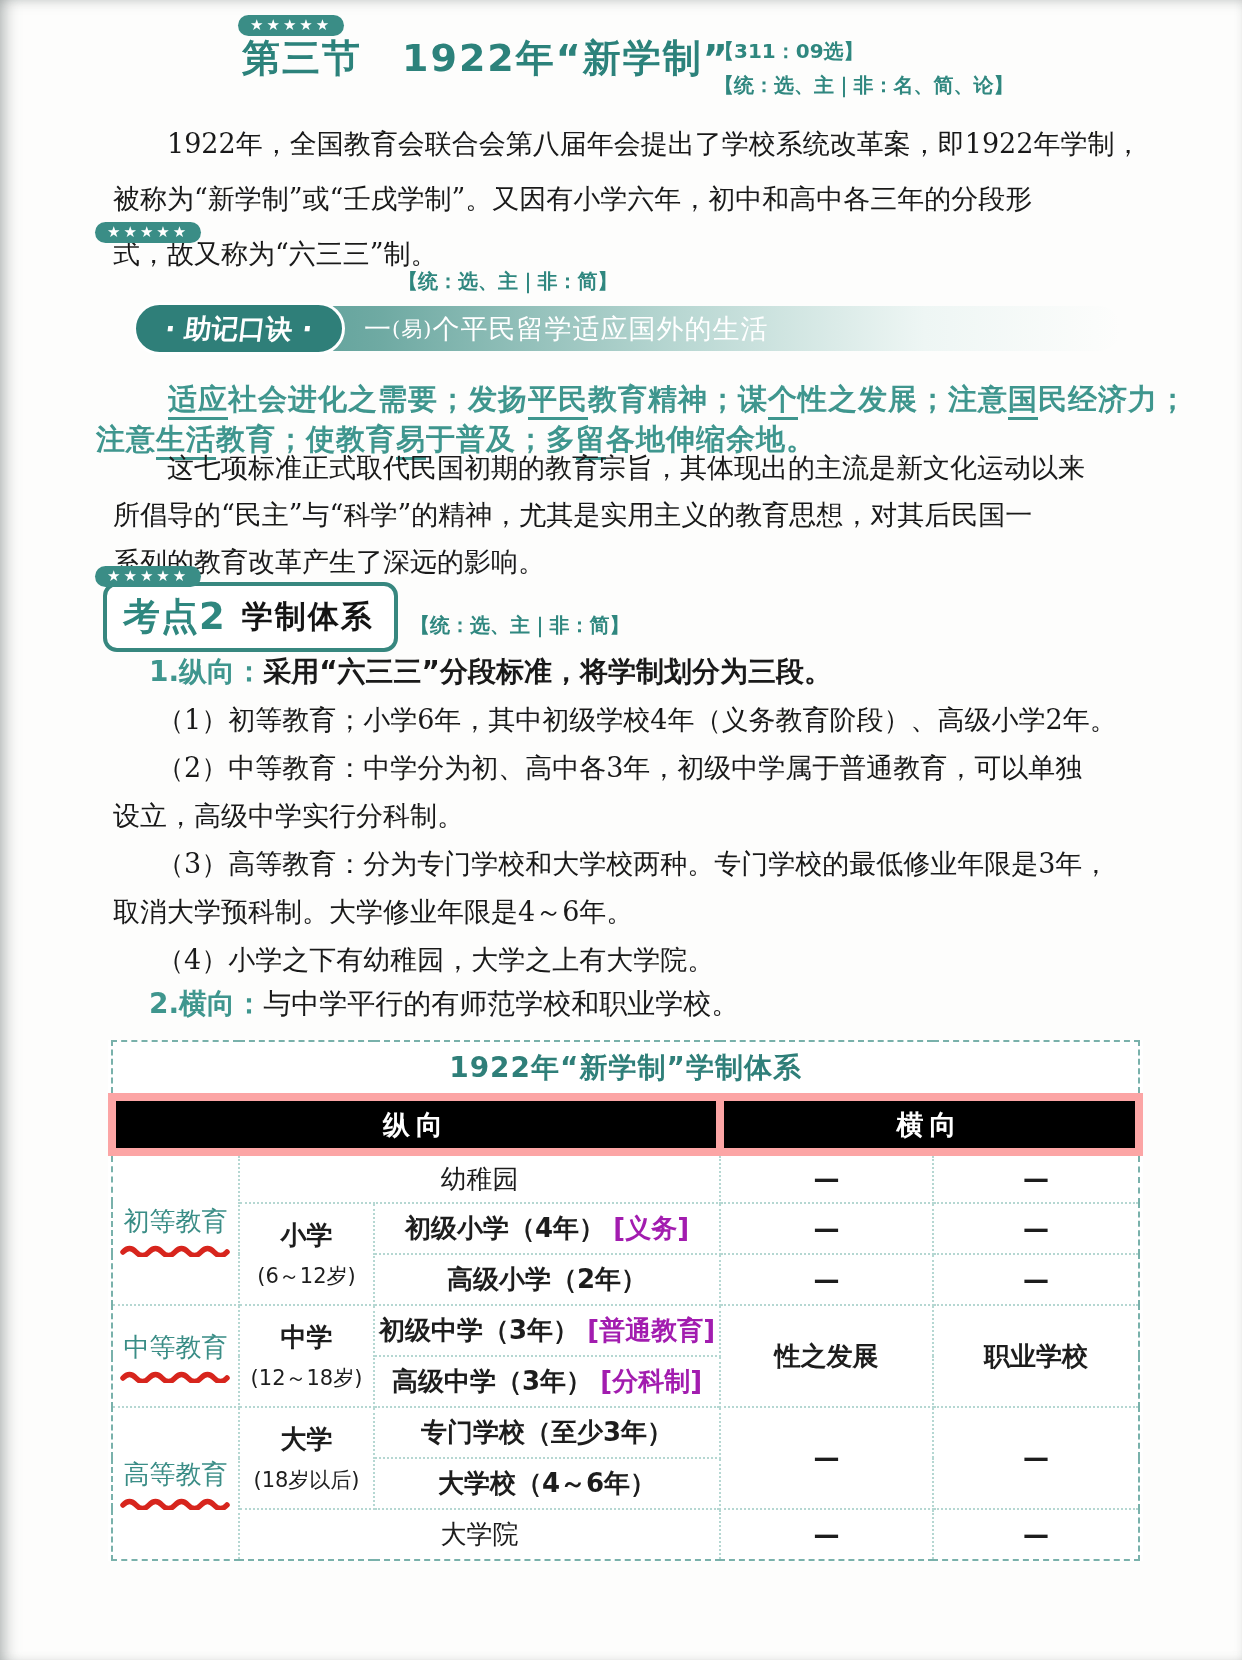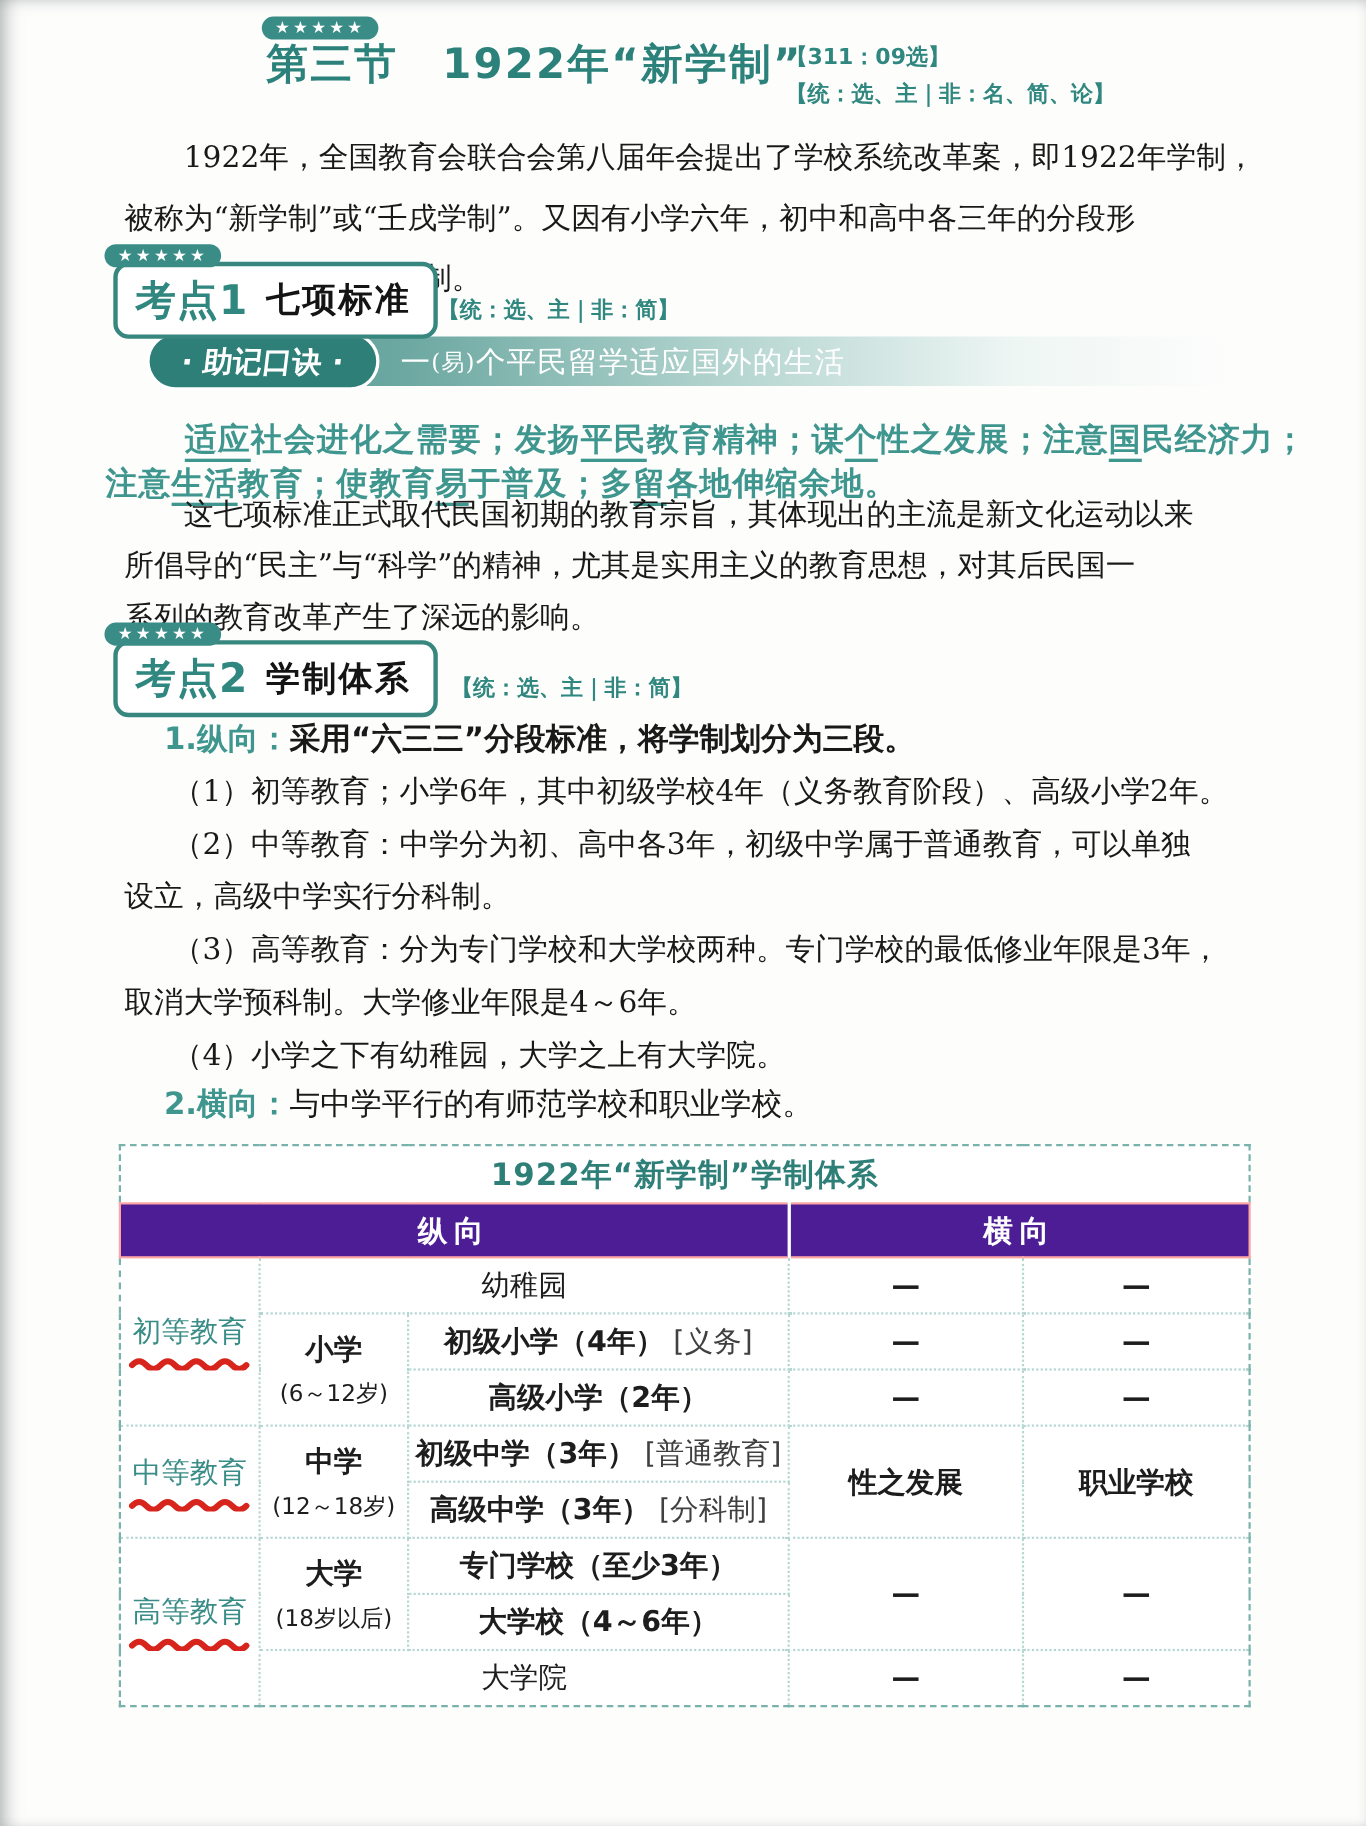--- a/index.html
+++ b/index.html
@@ -98,29 +98,29 @@
   .sys-table td,.sys-table th{
     border:2px dotted #b5d7d2;text-align:center;vertical-align:middle;
     font-size:26px;color:#1d1d1d;padding:0;
   }
   .sys-table{border:2px dashed #79b1ab;}
   .t-title td{
     height:51px;font-size:28px;font-weight:bold;color:#2f7f79;letter-spacing:1px;
     border:none;border-bottom:2px dotted #b5d7d2;
   }
   .t-head th{
-    height:47px;background:#4c1d95;color:#fff;font-weight:bold;letter-spacing:6px;
-    border:2px solid #fca5a5;font-size:27px;
+    height:47px;background:#000000;color:#fff;font-weight:bold;letter-spacing:6px;
+    border:8px solid #fca5a5;font-size:27px;
   }
   .t-head th.sep{border-left:3px solid #fff;}
   .sys-table tbody tr{height:51px;}
   .cell-b{font-weight:bold;}
   .cell-teal{color:#3a8d86;font-weight:normal;}
   .cell-left{text-align:left;padding-left:18px;}
-  .tag-teal{color:#404040;font-weight:normal;}
+  .tag-teal{color:#a21caf;font-weight:bold;}
   .age{font-size:21px;font-weight:normal;color:#1d1d1d;margin-top:9px;letter-spacing:0;}
   .cat-cell .wave{display:block;margin:4px auto 0 auto;}
   .dash{font-weight:bold;font-size:28px;}
 </style>
 </head>
 <body>
 
 <div class="page">
 
   <span class="abs star-pill" style="left:238px;top:15px;">★★★★★</span>
@@ -130,24 +130,20 @@
   <div class="abs tag" style="left:714px;top:72px;">【统：选、主｜非：名、简、论】</div>
 
   <div class="abs intro serif" style="left:113px;top:116px;">
     <div class="ind">1922年，全国教育会联合会第八届年会提出了学校系统改革案，即1922年学制，</div>
     <div>被称为“新学制”或“壬戌学制”。又因有小学六年，初中和高中各三年的分段形</div>
     <div>式，故又称为“六三三”制。</div>
   </div>
 
 
   <span class="abs star-pill kd-pill" style="left:95px;top:222px;">★★★★★</span>
-  <div class="abs kd-box" style="left:103px;top:238px;">
-    <span class="kd-num">考点1</span>
-    <span class="kd-title">七项标准</span>
-  </div>
   <div class="abs tag" style="left:398px;top:268px;">【统：选、主｜非：简】</div>
 
   <div class="abs mn-band" style="left:136px;top:306px;">
     <div class="mn-pill">
       <span>· 助记口诀 ·</span>
     </div>
     <div class="mn-text">
       <span>一</span>
         <span class="small">(易)</span>
         <span>个平民留学适应国外的生活</span>

